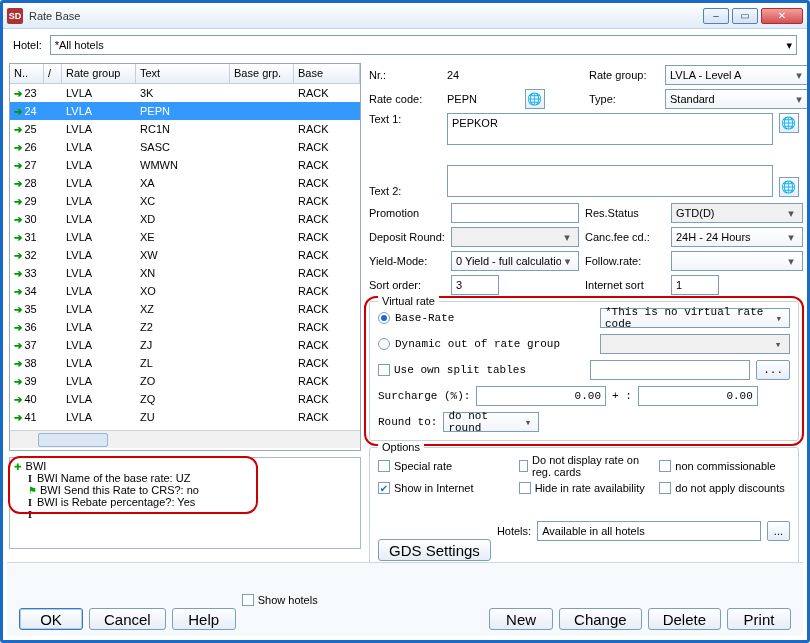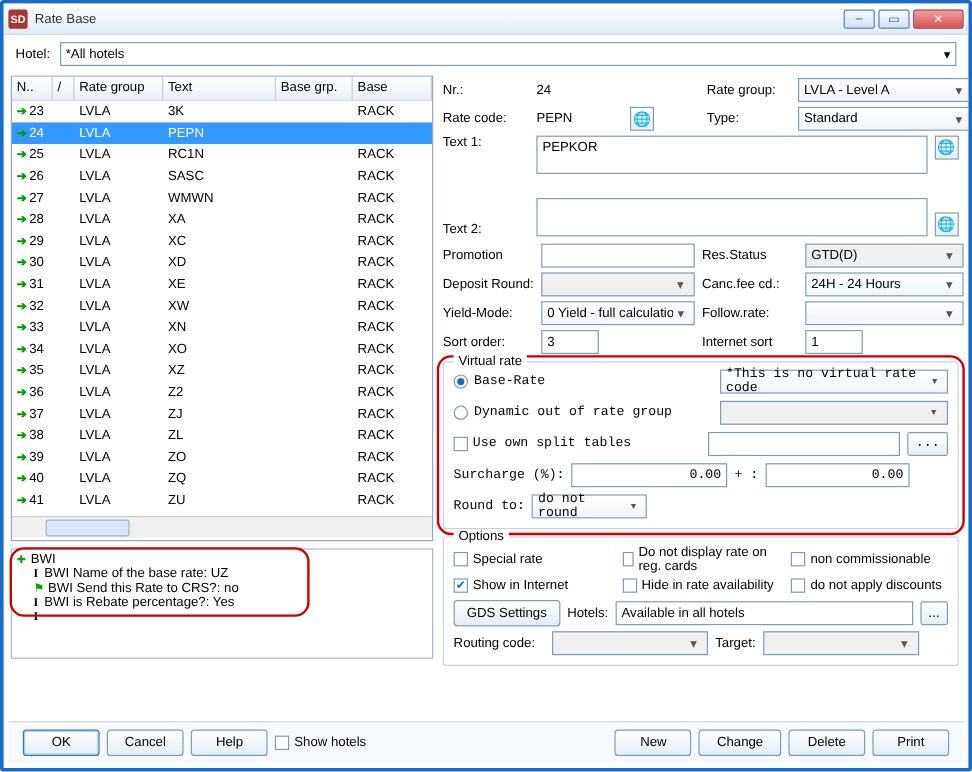--- a/index.html
+++ b/index.html
@@ -41,21 +41,21 @@
   .globe { width:20px; height:20px; border:1px solid #7e9db9; background:linear-gradient(#fff,#e7eef7); display:flex; align-items:center; justify-content:center; font-size:12px; cursor:pointer; }
   .textarea2 { border:1px solid #7e9db9; background:#fff; height:32px; padding:3px 4px; }
   .sect { border:1px solid #c8d2de; border-radius:3px; margin-top:6px; padding:6px 8px 8px 8px; position:relative; }
   .sect .legend { position:absolute; top:-7px; left:8px; background:#fff; padding:0 4px; font-size:11px; }
   .chk { display:flex; align-items:center; gap:4px; font-size:11px; }
   .chk .box { width:12px; height:12px; border:1px solid #7e9db9; background:#fff; display:flex; align-items:center; justify-content:center; font-size:10px; color:#1a6bc7; }
   .rad { display:flex; align-items:center; gap:5px; font-size:11px; }
   .rcirc { width:12px; height:12px; border:1px solid #7e9db9; border-radius:50%; background:#fff; display:flex; align-items:center; justify-content:center; }
   .rcirc.on::after { content:""; width:6px; height:6px; background:#1a6bc7; border-radius:50%; }
   .btnrow { display:flex; gap:6px; padding:6px 12px; border-top:1px solid #d0d7e0; position:absolute; bottom:4px; left:4px; right:4px; align-items:center; background:#f7fafd; }
-  .btn { height:22px; border:1px solid #7e9db9; border-radius:3px; background:linear-gradient(#fff,#e5edf6); padding:0 14px; display:flex; align-items:center; justify-content:center; font-size:11px; cursor:pointer; min-width:64px; }
+  .btn { height:22px; border:1px solid #7e9db9; border-radius:3px; background:linear-gradient(#fff,#e5edf6); padding:0 14px; display:flex; align-items:center; justify-content:center; font-size:15px; cursor:pointer; min-width:64px;margin-top:39px; }
   .btn.primary { border-color:#3b74c1; box-shadow:0 0 0 1px #a7cff0 inset; }
   .smallbtn { height:20px; border:1px solid #7e9db9; background:linear-gradient(#fff,#e5edf6); padding:0 6px; display:flex; align-items:center; justify-content:center; cursor:pointer; border-radius:2px; }
   .row { display:flex; align-items:center; gap:6px; }
   .vrgrid { display:flex; flex-direction:column; gap:6px;font-family:Liberation Mono, monospace; }
 </style>
 </head>
 <body>
 
 <div class="window">
   <div class="titlebar">

